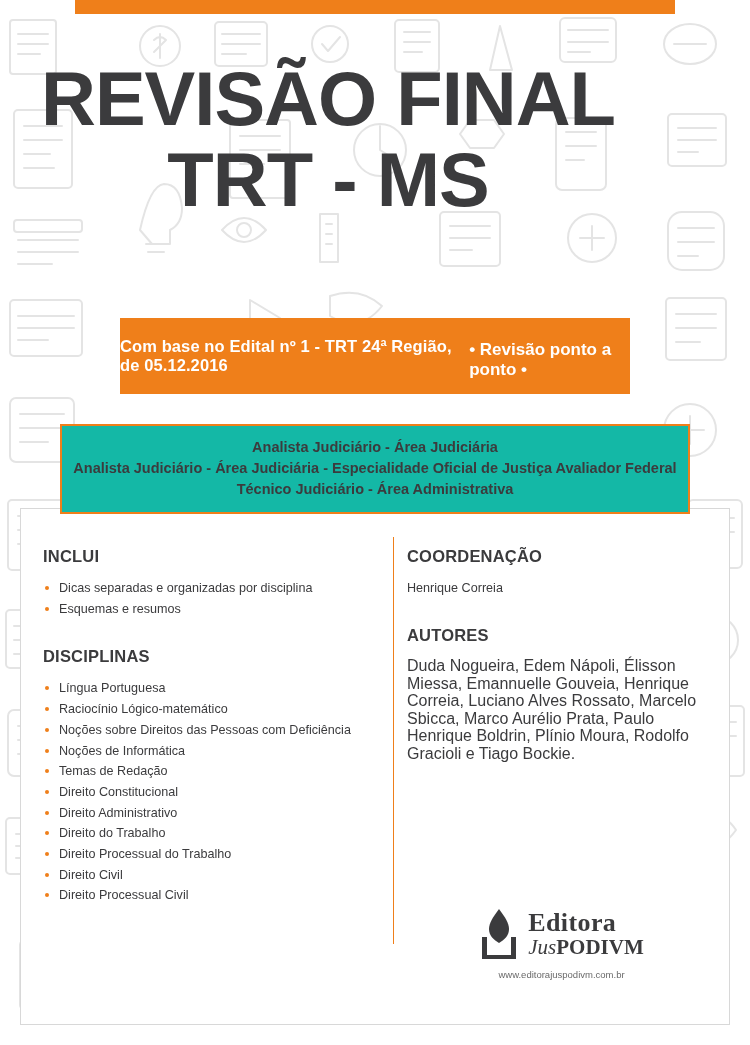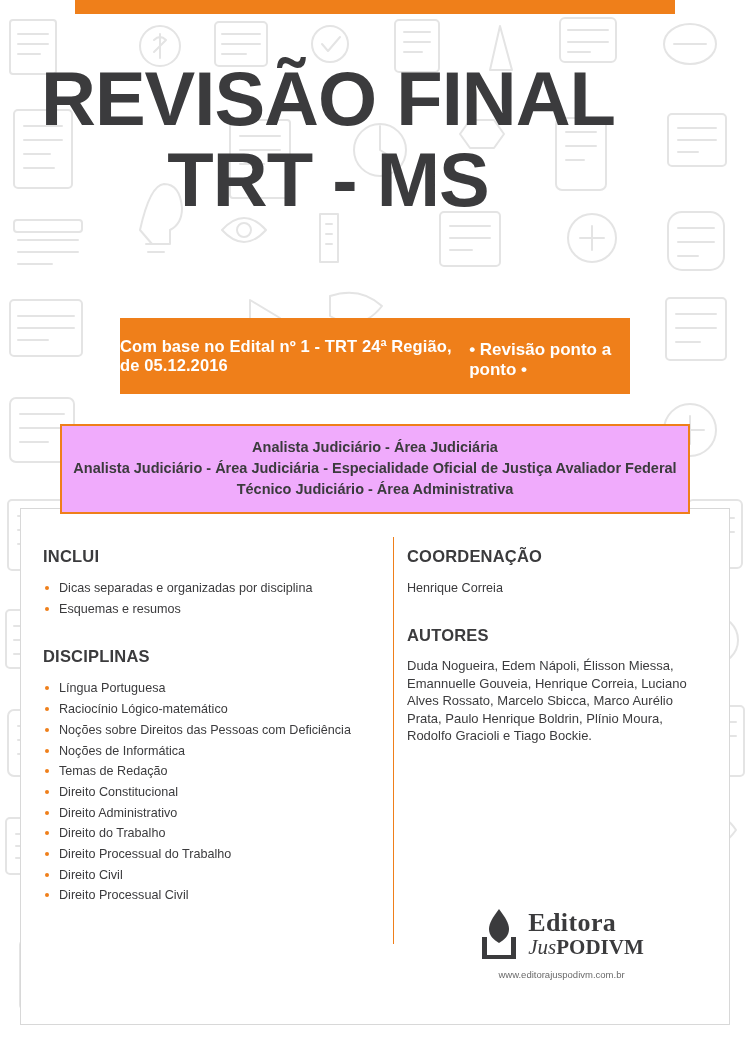--- a/index.html
+++ b/index.html
@@ -88,21 +88,21 @@
     margin-top: 7px;
   }
 
   
   .cargos-box {
     position: absolute;
     top: 424px;
     left: 60px;
     width: 630px;
     border: 2px solid #ef7f1a;
-    background: #f0abfc;
+    background: #14b8a6;
     padding: 11px 10px 12px 10px;
     box-sizing: border-box;
     text-align: center;
     z-index: 3;
   }
   .cargo {
     font-size: 14.5px;
     font-weight: bold;
     color: #3b3b3d;
     line-height: 1.45;
@@ -180,21 +180,21 @@
     background: #ef7f1a;
   }
 
   .coord-name {
     font-size: 12.6px;
     color: #3b3b3d;
     margin: 0;
     line-height: 20px;
   }
   .authors-text {
-    font-size: 13px;
+    font-size: 16px;
     color: #3b3b3d;
     line-height: 17.5px;
     margin: 0;
   }
 
   
   .logo-area {
     position: absolute;
     left: 372px;
     bottom: 44px;

